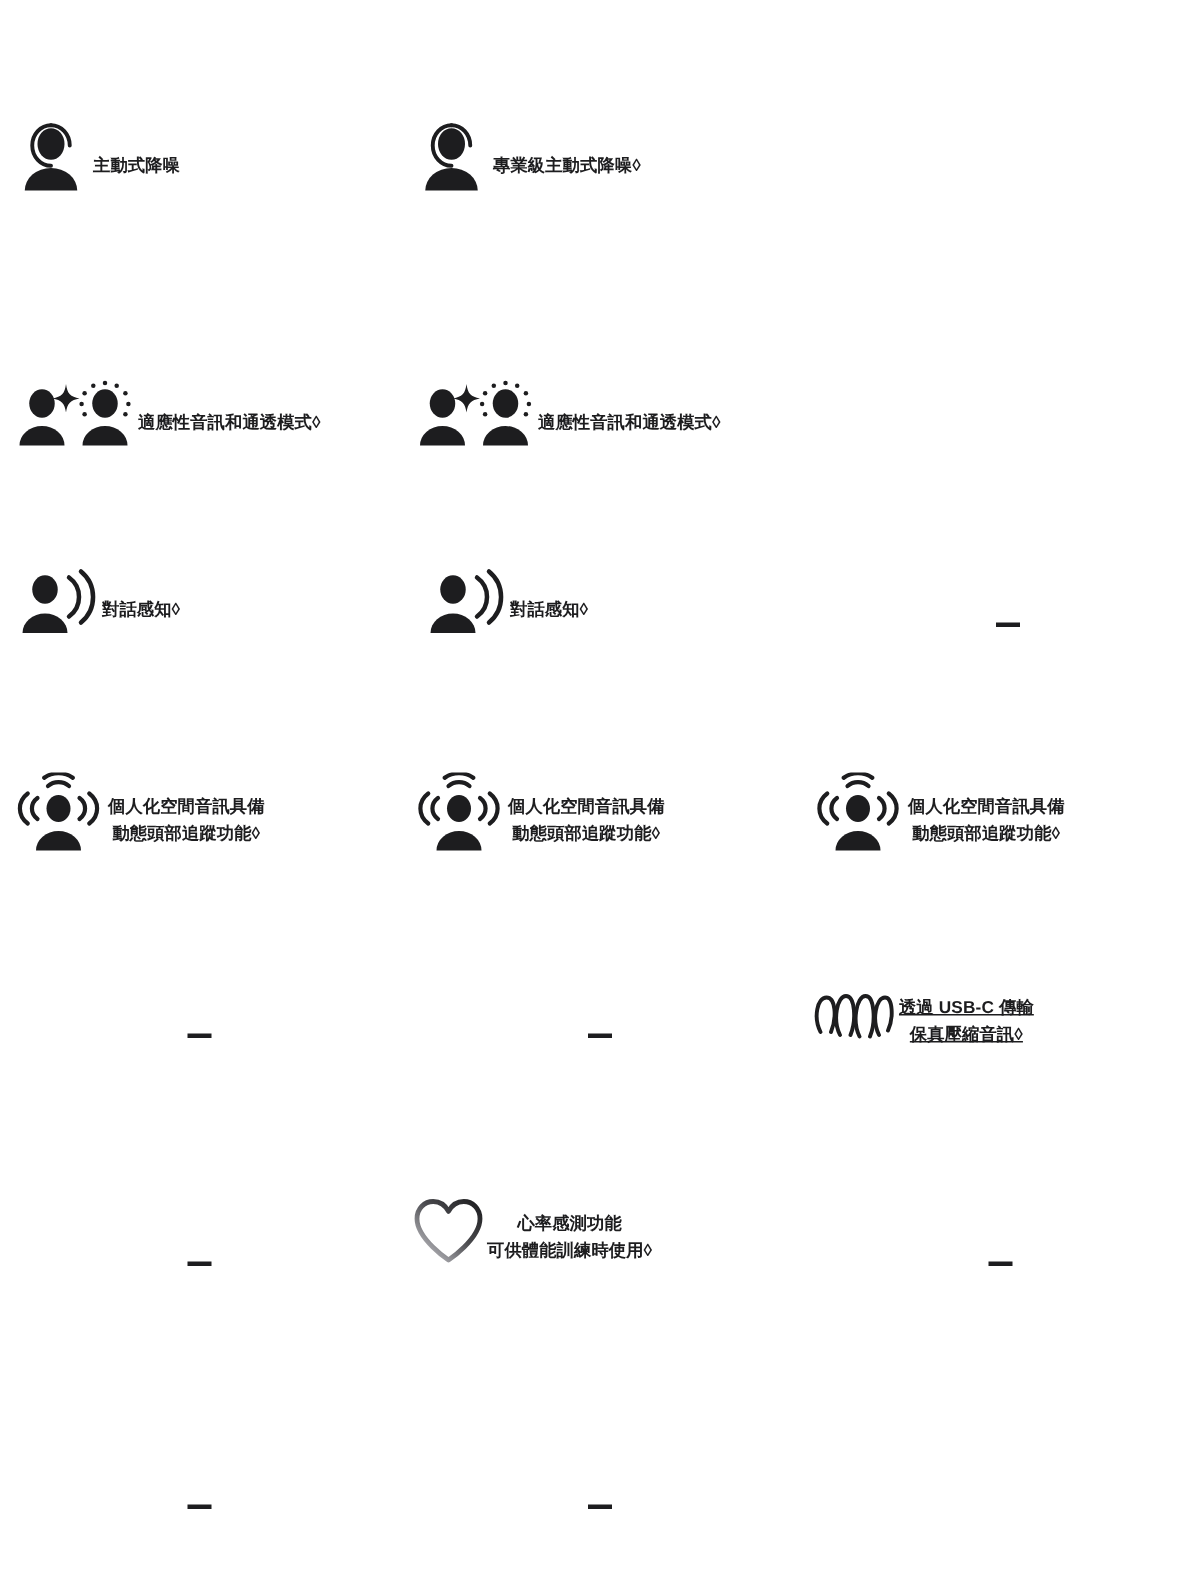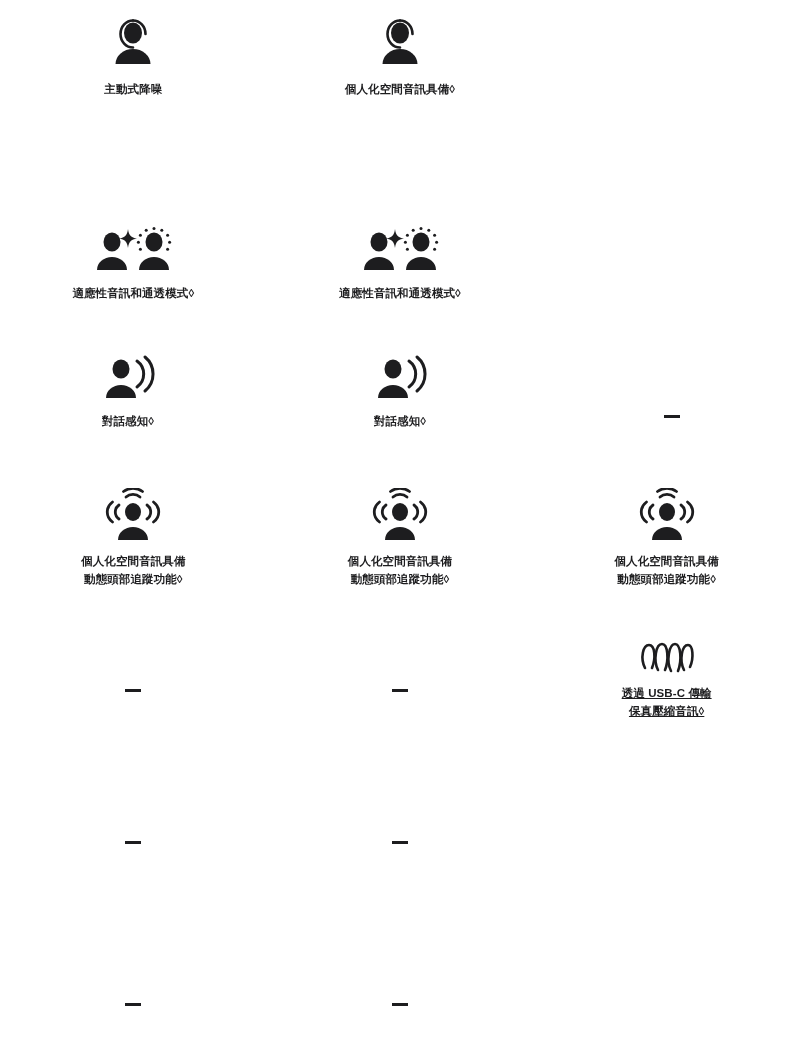--- a/index.html
+++ b/index.html
@@ -21,21 +21,20 @@
     flex-direction: column;
   }
   .row {
     display: flex;
     flex-direction: row;
     width: 100%;
   }
   .cell {
     width: 33.3333%;
     display: flex;
-    flex-direction: column;
     align-items: center;
     justify-content: flex-start;
     box-sizing: border-box;
     padding: 0 6px;
   }
   .cell.empty-cell {
     justify-content: center;
   }
   .icon-wrap {
     display: flex;
@@ -102,21 +101,21 @@
     </div>
     <div class="cell">
       <div class="icon-wrap">
         <svg width="56" height="56" viewBox="0 0 56 56" aria-hidden="true">
           <ellipse cx="28" cy="17" rx="9" ry="10.5" fill="#1d1d1f"></ellipse>
           <path d="M28 4.5 a12.5 13.5 0 1 0 0 27" fill="none" stroke="#1d1d1f" stroke-width="2.6" stroke-linecap="round"></path>
           <path d="M28 4.5 a12.5 13.5 0 0 1 12.5 13.5" fill="none" stroke="#1d1d1f" stroke-width="2.6" stroke-linecap="round"></path>
           <path d="M10.5 48 a17.5 15 0 0 1 35 0 Z" fill="#1d1d1f"></path>
         </svg>
       </div>
-      <div class="caption">個人化空間音訊具備◊</div>
+      <div class="caption">專業級主動式降噪◊</div>
     </div>
   </div>
 
   <div class="row row-2">
     <div class="cell">
       <div class="icon-wrap">
         <svg width="86" height="50" viewBox="0 0 86 50" aria-hidden="true">
           <ellipse cx="22" cy="16" rx="8.5" ry="9.5" fill="#1d1d1f"></ellipse>
           <path d="M7 44 a15 13 0 0 1 30 0 Z" fill="#1d1d1f"></path>
           <path d="M38 3 C38.8 9.4 41 11.6 47 12.6 C41 13.6 38.8 15.8 38 22 C37.2 15.8 35 13.6 29 12.6 C35 11.6 37.2 9.4 38 3 Z" fill="#1d1d1f"></path>
@@ -261,20 +260,36 @@
       </div>
       <div class="caption">透過 USB-C 傳輸
 保真壓縮音訊◊</div>
     </div>
   </div>
 
   <div class="row row-6">
     <div class="cell empty-cell">
       <span class="dash"></span>
     </div>
+    <div class="cell">
+      <div class="icon-wrap">
+        <svg width="52" height="48" viewBox="0 0 52 48" aria-hidden="true">
+          <defs>
+            <linearGradient id="heartGrad" x1="1" y1="0" x2="0" y2="1">
+              <stop offset="0%" stop-color="#1d1d1f"></stop>
+              <stop offset="45%" stop-color="#4a4a4e"></stop>
+              <stop offset="100%" stop-color="#d2d2d7"></stop>
+            </linearGradient>
+          </defs>
+          <path d="M26 43 C26 43 5 29 5 15.5 C5 8.6 10 4 15.8 4 C20.2 4 23.9 6.6 26 10.6 C28.1 6.6 31.8 4 36.2 4 C42 4 47 8.6 47 15.5 C47 29 26 43 26 43 Z" fill="none" stroke="url(#heartGrad)" stroke-width="3.2" stroke-linejoin="round" stroke-linecap="round"></path>
+        </svg>
+      </div>
+      <div class="caption">心率感測功能
+可供體能訓練時使用◊</div>
+    </div>
     <div class="cell empty-cell">
       <span class="dash"></span>
     </div>
   </div>
 
   <div class="row row-7">
     <div class="cell empty-cell">
       <span class="dash"></span>
     </div>
     <div class="cell empty-cell">

